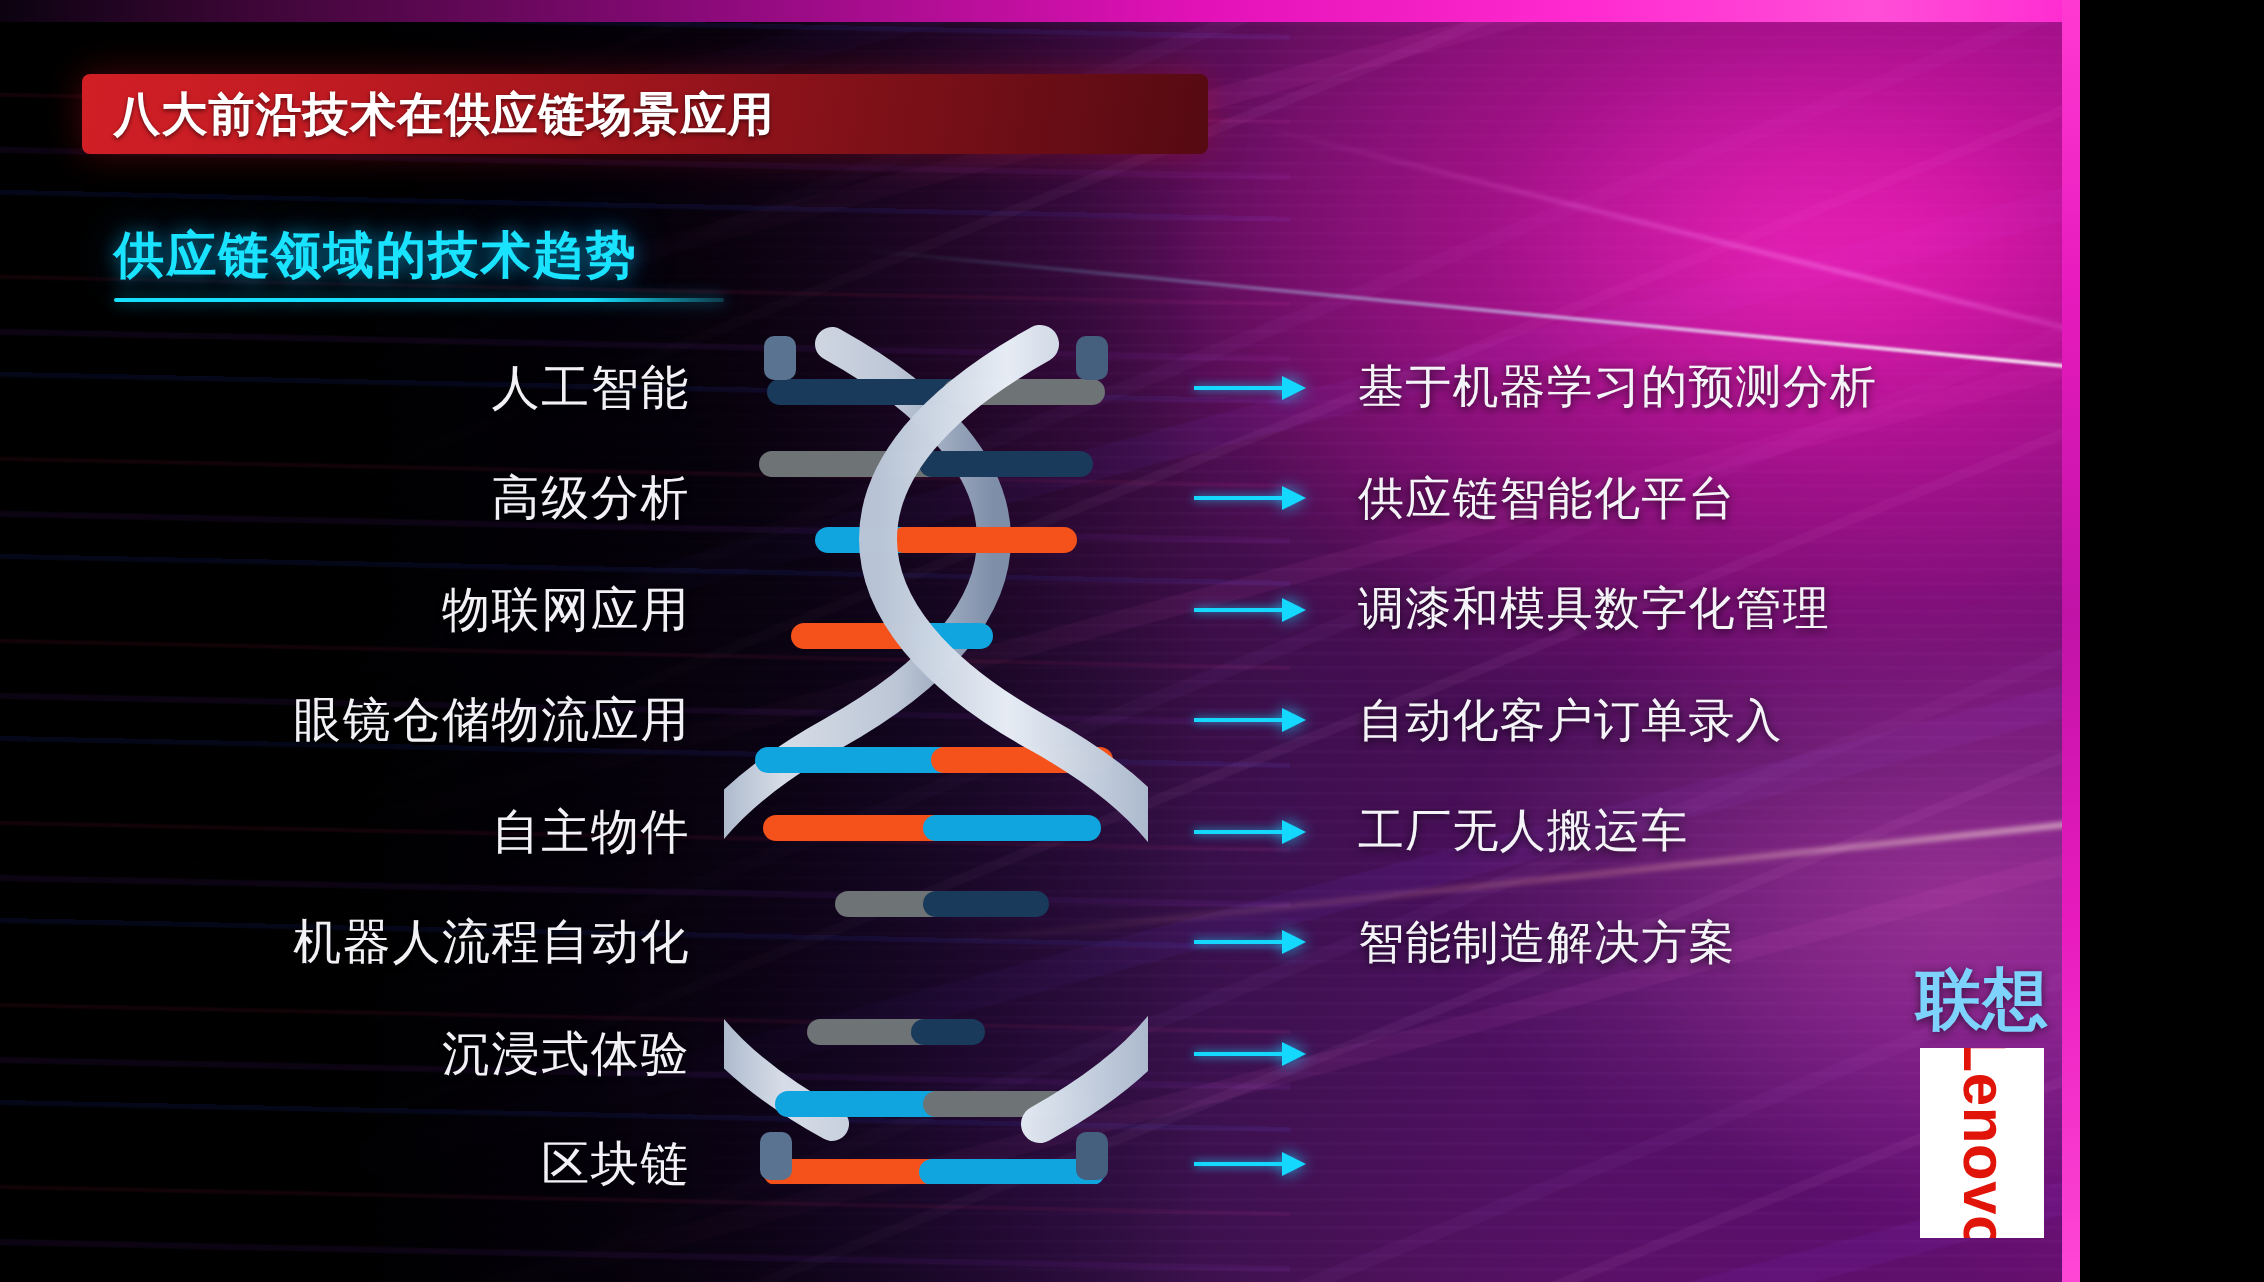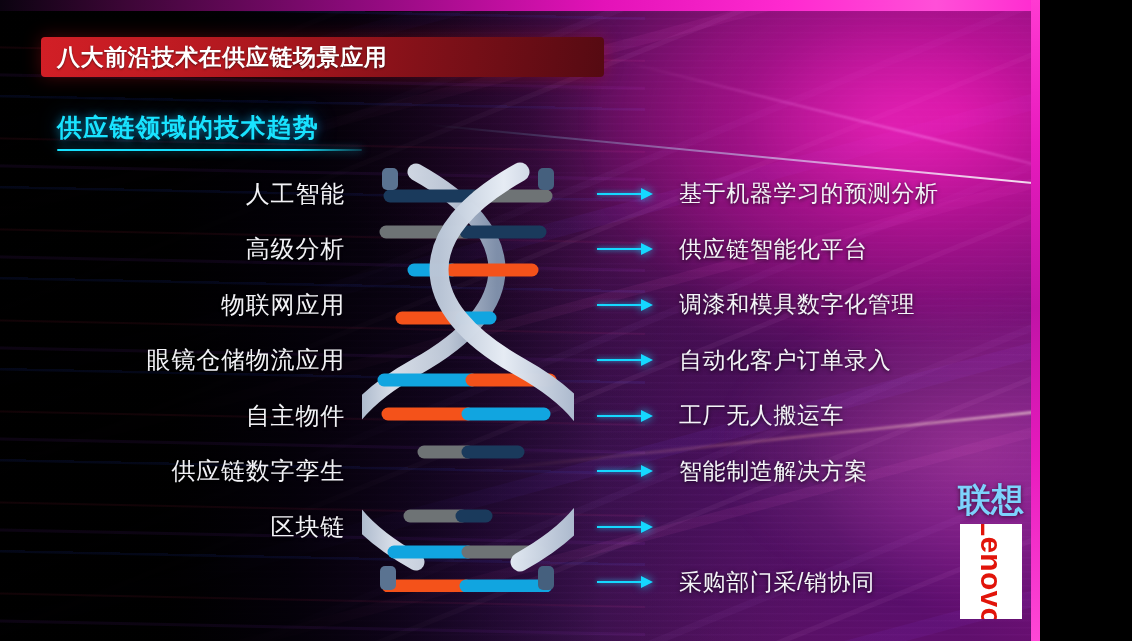--- a/index.html
+++ b/index.html
@@ -204,21 +204,24 @@
     <div class="row">
         <span class="label">物联网应用</span>
       </div>
     <div class="row">
         <span class="label">眼镜仓储物流应用</span>
       </div>
     <div class="row">
         <span class="label">自主物件</span>
       </div>
     <div class="row">
-        <span class="label">供应链数字孪生</span>
+        <span class="label">机器人流程自动化</span>
+      </div>
+    <div class="row">
+        <span class="label">沉浸式体验</span>
       </div>
     <div class="row">
         <span class="label">区块链</span>
       </div>
   </div>
 
   <svg id="dna" viewBox="0 0 212 430" preserveAspectRatio="none" xmlns="http://www.w3.org/2000/svg">
     <defs>
       <linearGradient id="ribA" x1="0" y1="0" x2="1" y2="0">
         <stop offset="0%" stop-color="#8fa3bd"></stop>
@@ -323,21 +326,20 @@
       <span class="arrow">
           <span class="shaft"></span>
           <span class="head"></span>
         </span>
     </div>
     <div class="row">
       <span class="arrow">
           <span class="shaft"></span>
           <span class="head"></span>
         </span>
-      <span class="label">采购部门采/销协同</span>
     </div>
   </div>
 
   <div id="lenovo">
     <div class="cn">联想</div>
     <div class="box">
       <span class="word">Lenovo</span>
     </div>
   </div>
 

